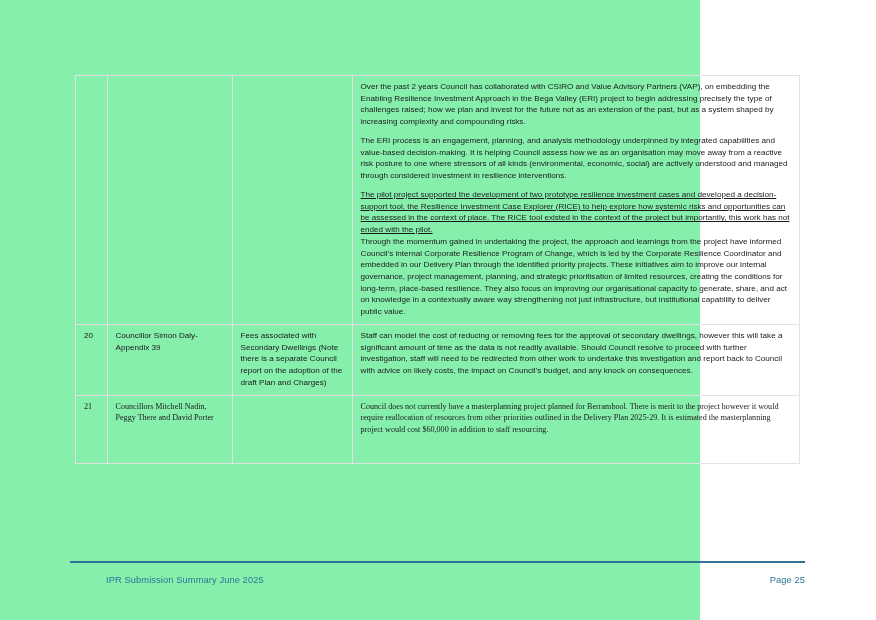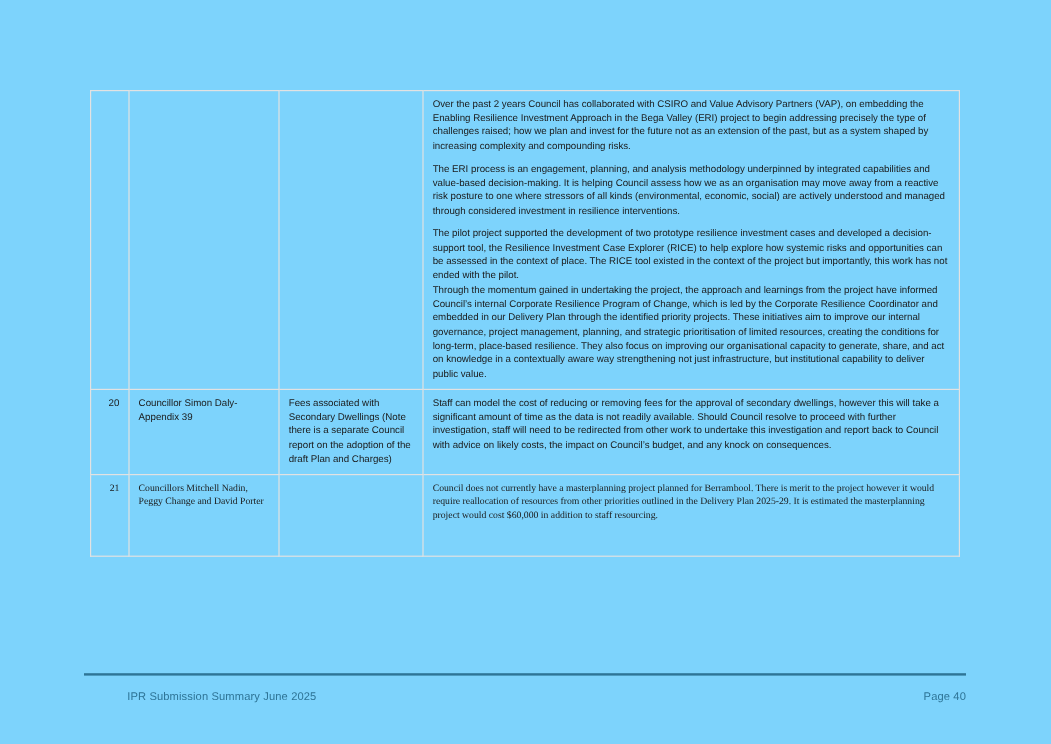--- a/index.html
+++ b/index.html
@@ -10,55 +10,56 @@
     width: 876px;
     height: 620px;
     background: #ffffff;
     font-family: "Liberation Sans", sans-serif;
     color: #1a1a1a;
     overflow: hidden;
   }
 
   .page {
     position: relative;
-    width: 876px;
+    width: 700px;
     height: 620px;
-    background: #7dd3fc;
+    background: #86efac;
   }
 
   
   .doc-table {
     position: absolute;
     left: 75px;
     top: 75px;
     width: 725px;
     border-collapse: collapse;
     table-layout: fixed;
   }
   .doc-table td {
     border: 1px solid #e2e2e2;
     vertical-align: top;
     padding: 5px 7px 6px 8px;
     font-size: 8.1px;
     line-height: 1.45;
     color: #1a1a1a;
   }
-  .col-num   { width: 31px;  text-align: right; padding-left: 9px; }
+  .col-num   { width: 31px;  text-align: left; padding-left: 9px; }
   .col-who   { width: 123px; }
   .col-topic { width: 118px; }
   .col-resp  { width: 440px; }
 
   .doc-table p {
     margin: 0 0 7px 0;
   }
   .doc-table p:last-child {
     margin-bottom: 0;
   }
   .doc-table p.tight {
     margin-bottom: 0;
+    text-decoration: underline;
   }
 
   .cell-blank { }
 
   
   .row-tall td { height: 56px; font-family: Liberation Serif, serif; }
 
   
   .footer-rule {
     position: absolute;
@@ -113,30 +114,30 @@
         <td class="col-num">20</td>
         <td class="col-who">Councillor Simon Daly- Appendix 39</td>
         <td class="col-topic">Fees associated with Secondary Dwellings (Note there is a separate Council report on the adoption of the draft Plan and Charges)</td>
         <td class="col-resp">
           <p>Staff can model the cost of reducing or removing fees for the approval of secondary dwellings, however this will take a significant amount of time as the data is not readily available. Should Council resolve to proceed with further investigation, staff will need to be redirected from other work to undertake this investigation and report back to Council with advice on likely costs, the impact on Council’s budget, and any knock on consequences.</p>
         </td>
       </tr>
 
       <tr class="row-tall">
         <td class="col-num">21</td>
-        <td class="col-who">Councillors Mitchell Nadin, Peggy Change and David Porter</td>
+        <td class="col-who">Councillors Mitchell Nadin, Peggy There and David Porter</td>
         <td class="col-topic cell-blank"></td>
         <td class="col-resp">
           <p>Council does not currently have a masterplanning project planned for Berrambool. There is merit to the project however it would require reallocation of resources from other priorities outlined in the Delivery Plan 2025-29. It is estimated the masterplanning project would cost $60,000 in addition to staff resourcing.</p>
         </td>
       </tr>
 
     </tbody>
   </table>
 
   <div class="footer-rule"></div>
 
   <div class="footer-row">
     <span class="footer-left">IPR Submission Summary June 2025</span>
-    <span class="footer-right">Page 40</span>
+    <span class="footer-right">Page 25</span>
   </div>
 
 </div>
 
 </body></html>

